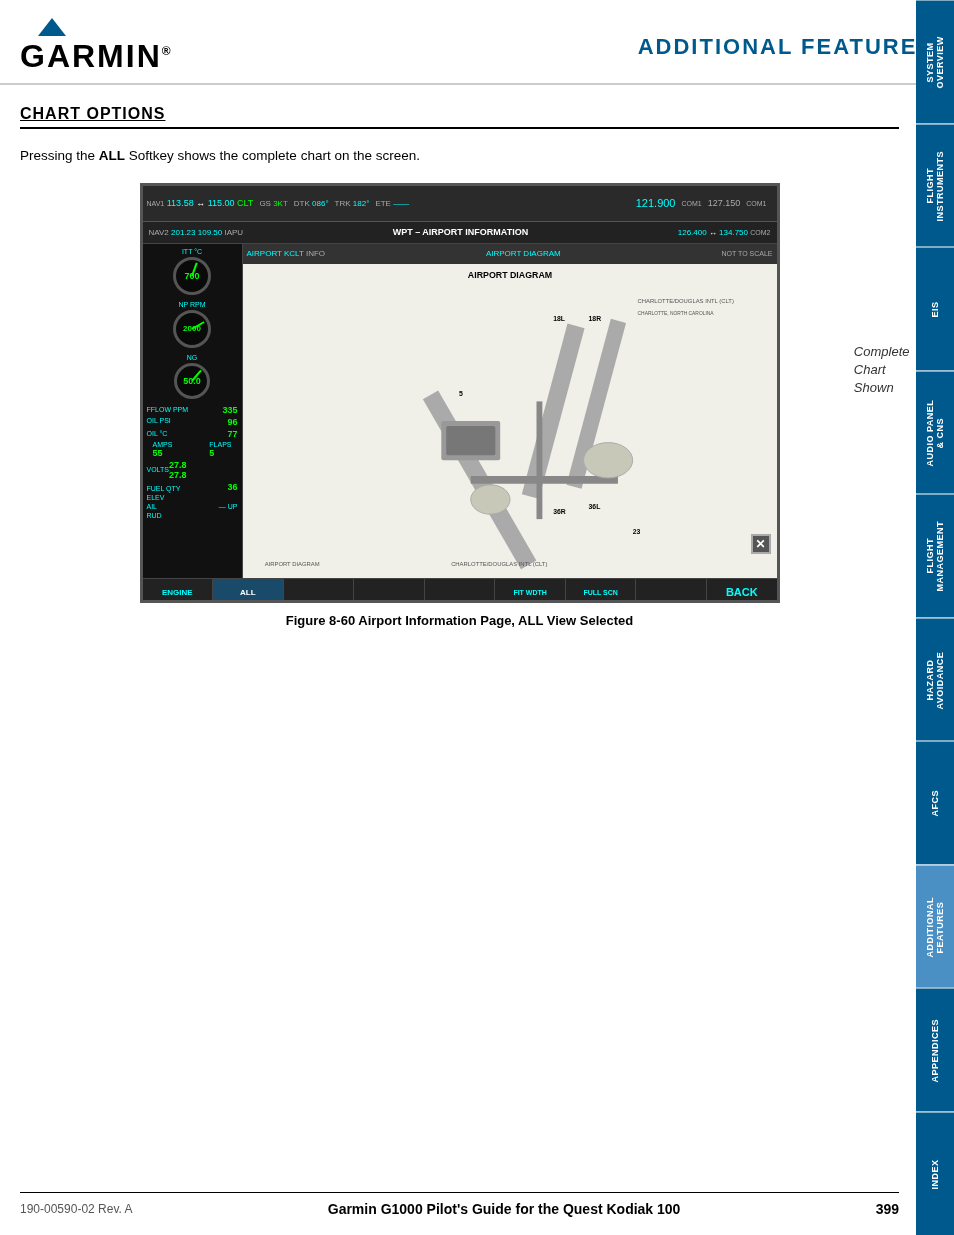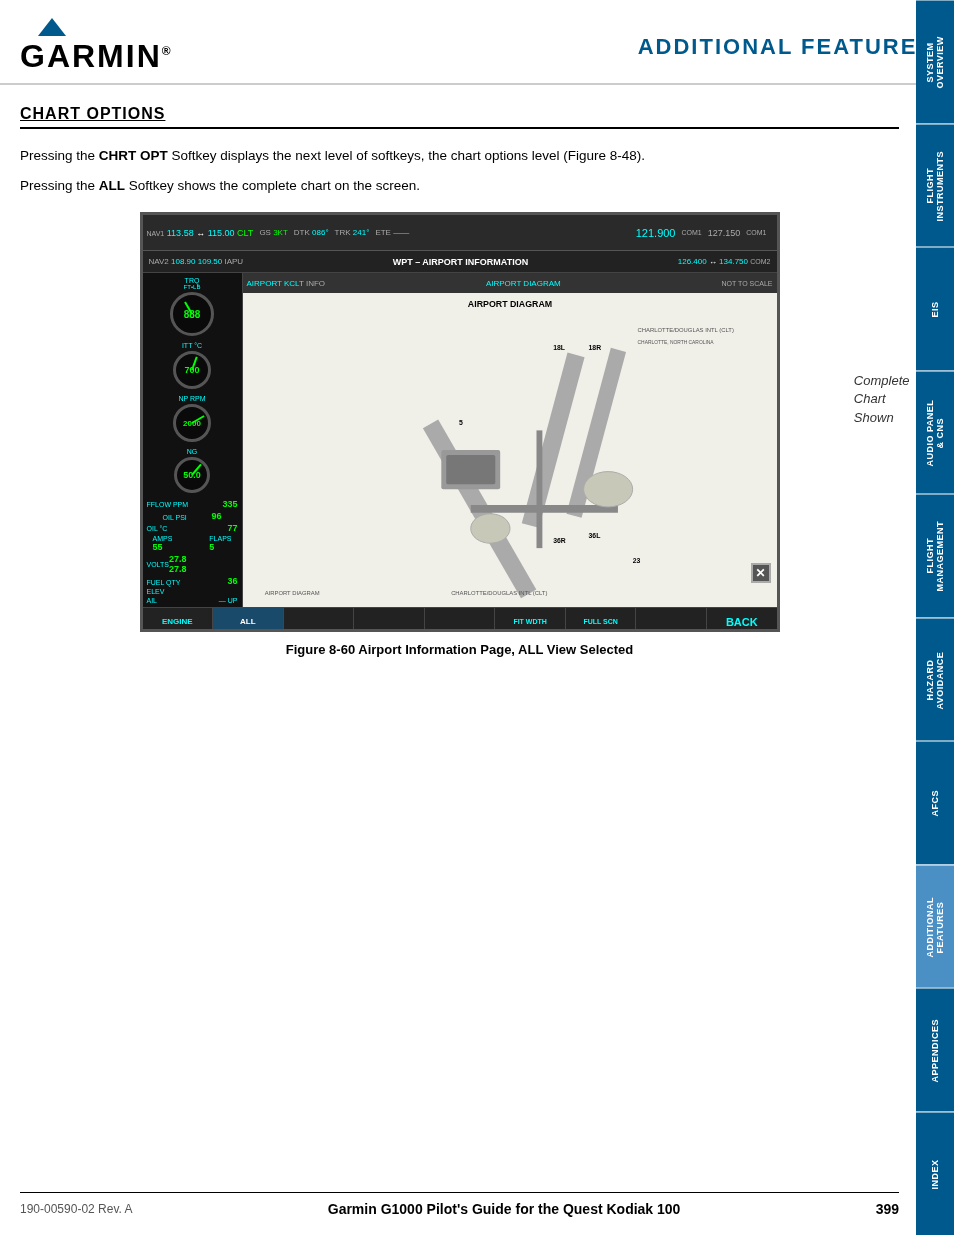--- a/index.html
+++ b/index.html
@@ -326,64 +326,53 @@
   <div class="sidebar-tab">APPENDICES</div>
   <div class="sidebar-tab">INDEX</div>
 </div>
 
 <div class="main-content">
 
   <div class="section-heading">
     <span class="underline-text">CHART OPTIONS</span>
   </div>
 
-  <p class="body-text">
-    <span>Pressing the </span><span class="bold">CHRT OPT</span><span> Softkey displays the next level of softkeys, the chart options level (Figure 8-48).</span>
-  </p>
 
   <p class="body-text">
     <span>Pressing the </span><span class="bold">ALL</span><span> Softkey shows the complete chart on the screen.</span>
   </p>
 
   <div class="figure-container">
     <div class="figure-wrapper">
 
       <div class="avionics-screen">
 
         <div class="top-bar">
           <span class="top-bar-item"><span style="font-size:7px;color:#aaa;">NAV1</span><span class="cyan"> 113.58 </span><span class="white">↔</span><span class="cyan"> 115.00 </span><span style="color:#0f0;">CLT</span></span>
           <span class="top-bar-item" style="color:#aaa;font-size:8px;">GS <span style="color:#0f0;">3KT</span></span>
           <span class="top-bar-item" style="color:#aaa;font-size:8px;">DTK <span style="color:#0ff;">086°</span></span>
-          <span class="top-bar-item" style="color:#aaa;font-size:8px;">TRK <span style="color:#0ff;">241°</span></span>
+          <span class="top-bar-item" style="color:#aaa;font-size:8px;">TRK <span style="color:#0ff;">182°</span></span>
           <span class="top-bar-item" style="color:#aaa;font-size:8px;">ETE <span style="color:#0ff;">——</span></span>
           <span style="flex:1"></span>
           <span class="top-bar-item freq" style="color:#0ff;">121.900</span>
           <span class="top-bar-item" style="color:#aaa;font-size:7px;">COM1</span>
           <span class="top-bar-item freq" style="color:#aaa;font-size:9px;">127.150</span>
           <span class="top-bar-item" style="color:#aaa;font-size:7px;">COM1</span>
         </div>
 
         <div style="background:#222;height:22px;display:flex;align-items:center;padding:0 6px;font-size:8px;border-bottom:1px solid #444;justify-content:space-between;">
-          <span style="color:#aaa;">NAV2 <span style="color:#0ff;">108.90</span> <span style="color:#0ff;">109.50</span> <span style="color:#aaa;">IAPU</span></span>
+          <span style="color:#aaa;">NAV2 <span style="color:#0ff;">201.23</span> <span style="color:#0ff;">109.50</span> <span style="color:#aaa;">IAPU</span></span>
           <span style="color:#fff;font-size:9px;font-weight:bold;">WPT – AIRPORT INFORMATION</span>
           <span style="color:#0ff;">126.400 <span style="color:#fff;">↔</span> 134.750 <span style="color:#aaa;font-size:7px;">COM2</span></span>
         </div>
 
         <div class="screen-body-row" style="display:flex;height:calc(420px - 86px);">
 
           <div class="eis-panel" style="width:100px;overflow:hidden;">
 
-            <div class="gauge-row">
-              <div class="label-cyan">TRQ</div>
-              <div class="label-cyan" style="font-size:6px;">FT•LB</div>
-              <div class="gauge-circle" style="width:44px;height:44px;">
-                <div class="needle" style="background:#0f0;"></div>
-                <span style="color:#0f0;font-size:10px;font-weight:bold;z-index:1;">888</span>
-              </div>
-            </div>
 
             <div class="gauge-row">
               <div class="label-cyan">ITT °C</div>
               <div class="gauge-circle" style="width:38px;height:38px;">
                 <div class="needle" style="background:#0f0;transform:translateX(-50%) rotate(20deg);"></div>
                 <span style="color:#0f0;font-size:9px;font-weight:bold;z-index:1;">700</span>
               </div>
             </div>
 
             <div class="gauge-row">
@@ -400,21 +389,21 @@
                 <div class="needle" style="background:#0f0;transform:translateX(-50%) rotate(40deg);"></div>
                 <span style="color:#0f0;font-size:9px;font-weight:bold;z-index:1;">50.0</span>
               </div>
             </div>
 
             <div style="display:flex;align-items:center;justify-content:space-between;padding:0 2px;">
               <span style="color:#0ff;font-size:7px;">FFLOW PPM</span>
               <span style="color:#0f0;font-size:9px;font-weight:bold;">335</span>
             </div>
 
-            <div style="display:flex;align-items:flex-end;justify-content:space-between;padding:0 18px;">
+            <div style="display:flex;align-items:flex-start;justify-content:space-between;padding:0 2px;">
               <span style="color:#0ff;font-size:7px;">OIL PSI</span>
               <span style="color:#0f0;font-size:9px;font-weight:bold;">96</span>
             </div>
 
             <div style="display:flex;align-items:center;justify-content:space-between;padding:0 2px;gap:28px;">
               <span style="color:#0ff;font-size:7px;">OIL °C</span>
               <span style="color:#0f0;font-size:9px;font-weight:bold;">77</span>
             </div>
 
             <div style="display:flex;justify-content:space-between;padding:0 8px;">

